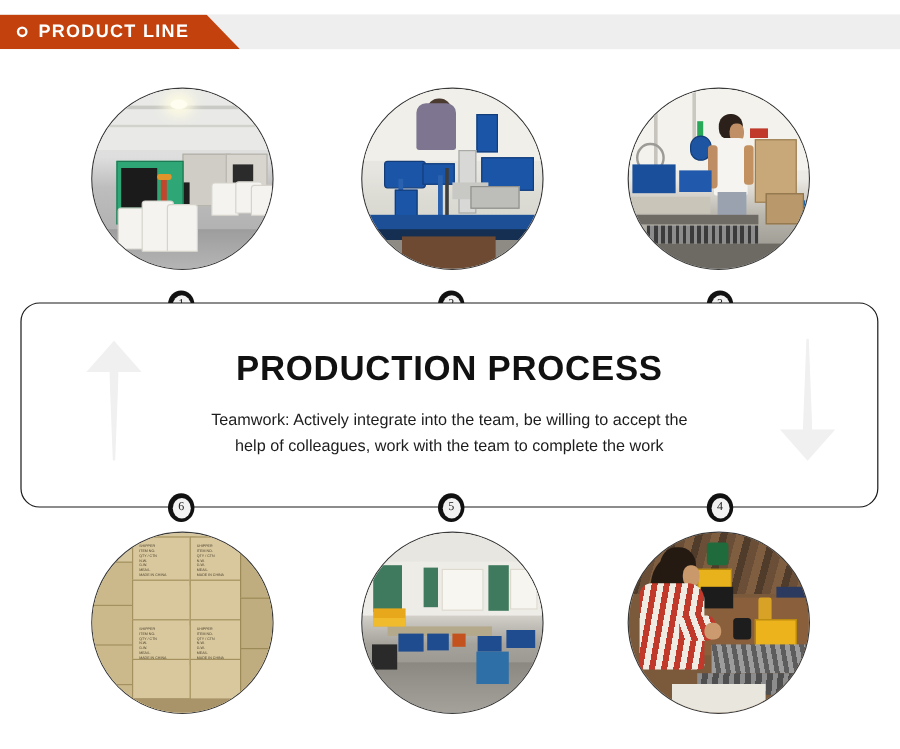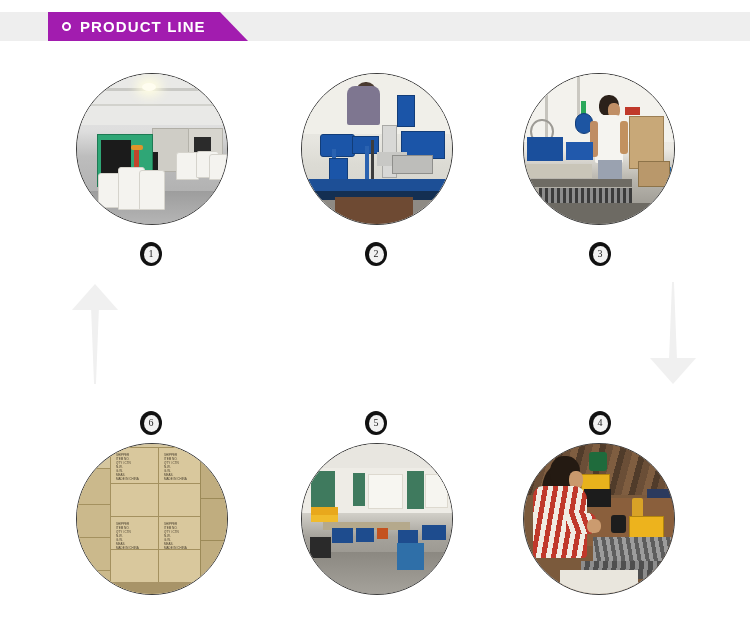--- a/index.html
+++ b/index.html
@@ -12,23 +12,23 @@
   }
   .page{position:relative;width:750px;height:624px;}
 
   
   .header-band{
     position:absolute;left:0;top:12px;width:750px;height:29px;
     background:#eeeeee;
   }
   .header-tab{
     position:absolute;left:0;top:12px;height:29px;width:200px;
-    background:#a21caf;
+    background:#c2410c;
     clip-path:polygon(0 0, 172px 0, 200px 29px, 0 29px);
-    display:flex;align-items:center;margin-left:48px;
+    display:flex;align-items:center;
   }
   .header-ring{
     width:9px;height:9px;border-radius:50%;
     border:2px solid #ffffff;
     margin-left:14px;margin-right:9px;
     box-sizing:border-box;
     flex:0 0 auto;
   }
   .header-title{
     color:#ffffff;
@@ -357,20 +357,26 @@
   <div class="badge b-top b-x1">
     <span class="disc">1</span>
   </div>
   <div class="badge b-top b-x2">
     <span class="disc">2</span>
   </div>
   <div class="badge b-top b-x3">
     <span class="disc">3</span>
   </div>
 
+  <div class="panel">
+    <div class="panel-inner">
+      <div class="process-title">PRODUCTION PROCESS</div>
+      <div class="process-body">Teamwork: Actively integrate into the team, be willing to accept the help of colleagues, work with the team to complete the work</div>
+    </div>
+  </div>
 
   <div class="arrow arrow-up">
     <div class="head"></div>
       <div class="shaft"></div>
   </div>
   <div class="arrow arrow-down">
     <div class="shaft"></div>
       <div class="head"></div>
   </div>
 

